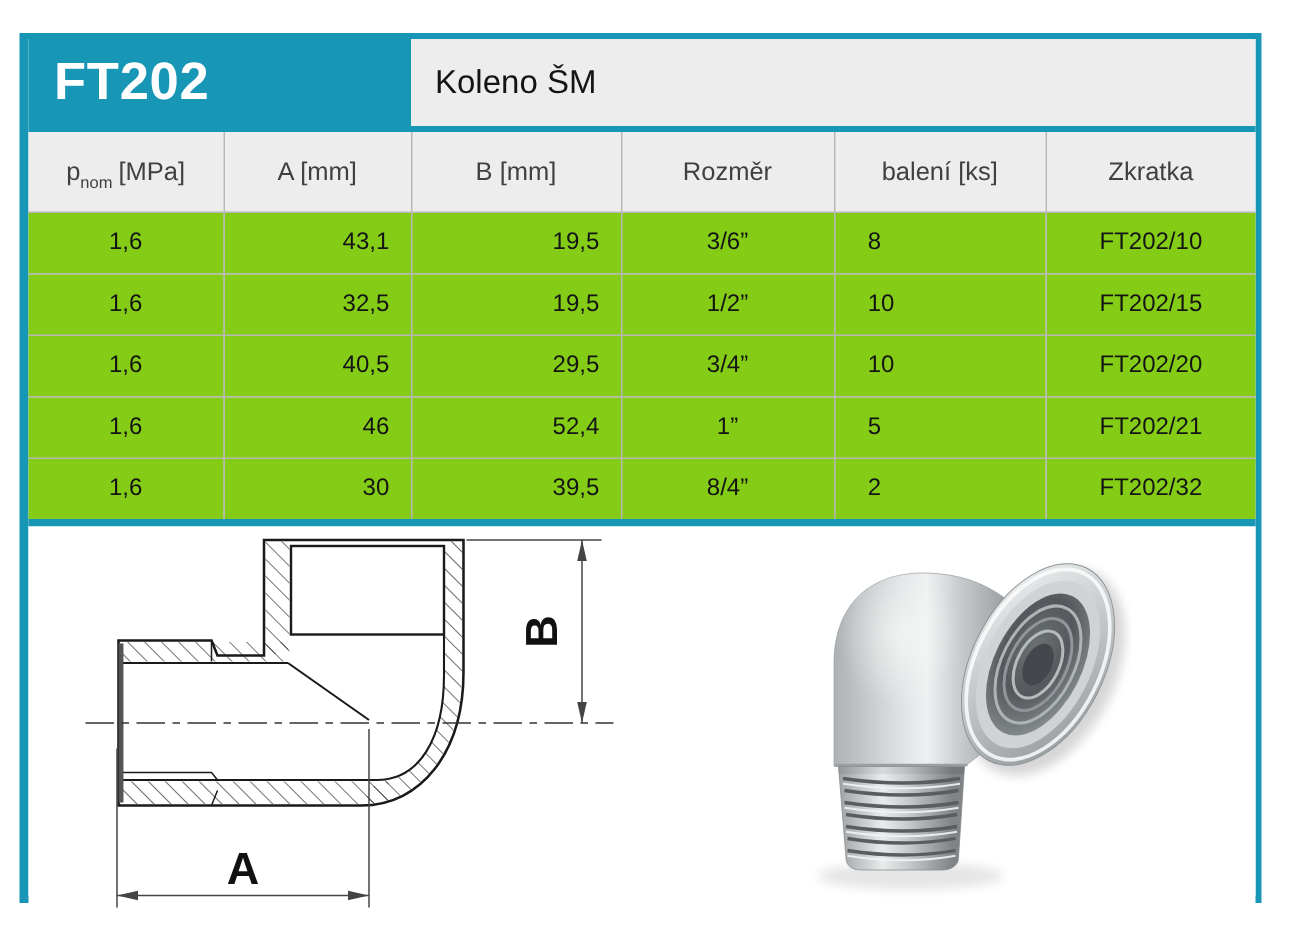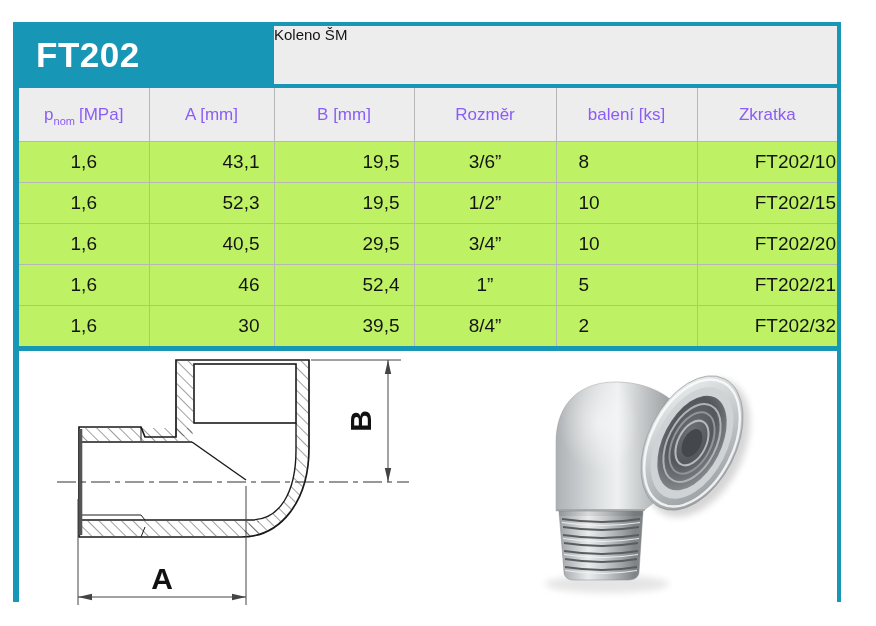--- a/index.html
+++ b/index.html
@@ -6,37 +6,37 @@
   .page{position:relative;width:876px;height:626px;background:#ffffff;
         font-family:"Liberation Sans",sans-serif;overflow:hidden;}
   .frame{position:absolute;left:13px;top:22px;width:828px;height:580px;
          box-sizing:border-box;border-style:solid;border-color:#1796B6;
          border-width:4px 4px 5px 6px;background:#fff;}
   
   .top-band{height:58px;display:flex;}
   .code-box{width:255px;background:#1796B6;color:#ffffff;display:flex;
             align-items:center;padding-left:17px;box-sizing:border-box;
             font-size:35px;font-weight:700;letter-spacing:0.5px;}
-  .name-box{flex:1;background:#EDEDED;display:flex;
-            font-size:15px;color:#141414;}
+  .name-box{flex:1;background:#EDEDED;display:flex;align-items:center;
+            padding-left:16px;font-size:22px;color:#141414;}
   .sep-a{height:4px;background:#1796B6;}
   .sep-b{height:5px;background:#1796B6;}
   
   table.spec{width:818px;height:244px;border-collapse:collapse;table-layout:fixed;
              border:hidden;}
-  table.spec th{background:#EDEDED;font-weight:400;font-size:17px;color:#8b5cf6;
+  table.spec th{background:#EDEDED;font-weight:400;font-size:17px;color:#404040;
                 border:1px solid #B7B7B7;height:51px;}
-  table.spec td{font-size:19px;font-weight:500;color:#141414;
-                border:1px solid #B7B7B7;height:38px;background:#bef264;}
+  table.spec td{font-size:16px;font-weight:500;color:#141414;
+                border:1px solid #B7B7B7;height:38px;background:#84cc16;}
   .hdr-sub{font-size:11px;position:relative;top:5px;}
   .hdr-unit{margin-left:4px;}
   td.c-pnom,td.c-rozmer{text-align:center;}
   td.c-a,td.c-b{text-align:right;padding-right:14px;}
   td.c-baleni{text-align:left;padding-left:22px;}
-  td.c-zkratka{text-align:right;background:#EDEDED;color:#1C9DBE;
+  td.c-zkratka{text-align:center;background:#EDEDED;color:#1C9DBE;
                font-weight:700;font-size:19px;}
   
   .bottom{height:260px;display:flex;background:#fff;}
   .panel-drawing{width:518px;height:260px;}
   .panel-photo{width:300px;height:260px;}
   svg text{font-family:"Liberation Sans",sans-serif;}
 </style>
 </head>
 <body>
 
@@ -77,21 +77,21 @@
       <tr>
         <td class="c-pnom">1,6</td>
         <td class="c-a">43,1</td>
         <td class="c-b">19,5</td>
         <td class="c-rozmer">3/6”</td>
         <td class="c-baleni">8</td>
         <td class="c-zkratka">FT202/10</td>
       </tr>
       <tr>
         <td class="c-pnom">1,6</td>
-        <td class="c-a">52,3</td>
+        <td class="c-a">32,5</td>
         <td class="c-b">19,5</td>
         <td class="c-rozmer">1/2”</td>
         <td class="c-baleni">10</td>
         <td class="c-zkratka">FT202/15</td>
       </tr>
       <tr>
         <td class="c-pnom">1,6</td>
         <td class="c-a">40,5</td>
         <td class="c-b">29,5</td>
         <td class="c-rozmer">3/4”</td>

